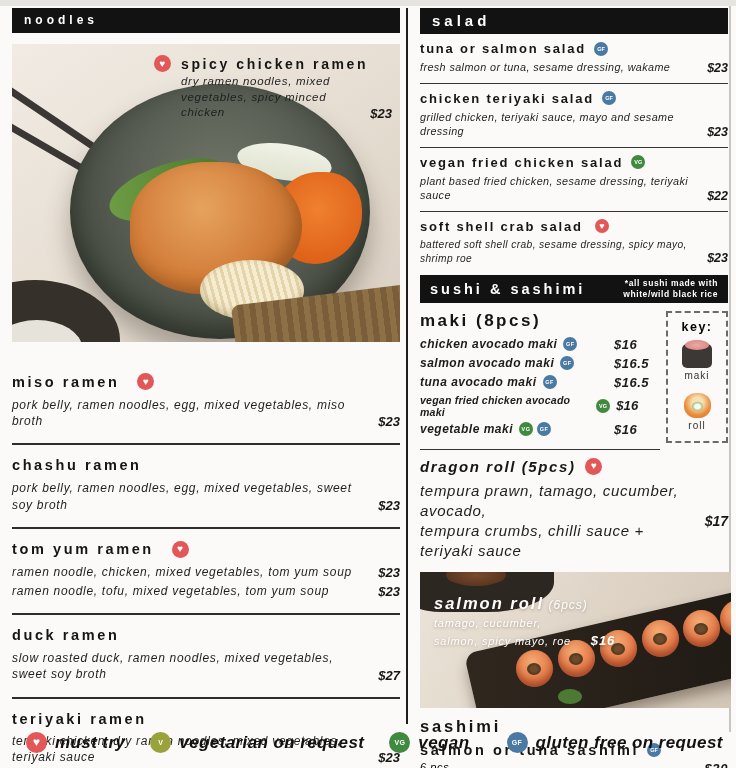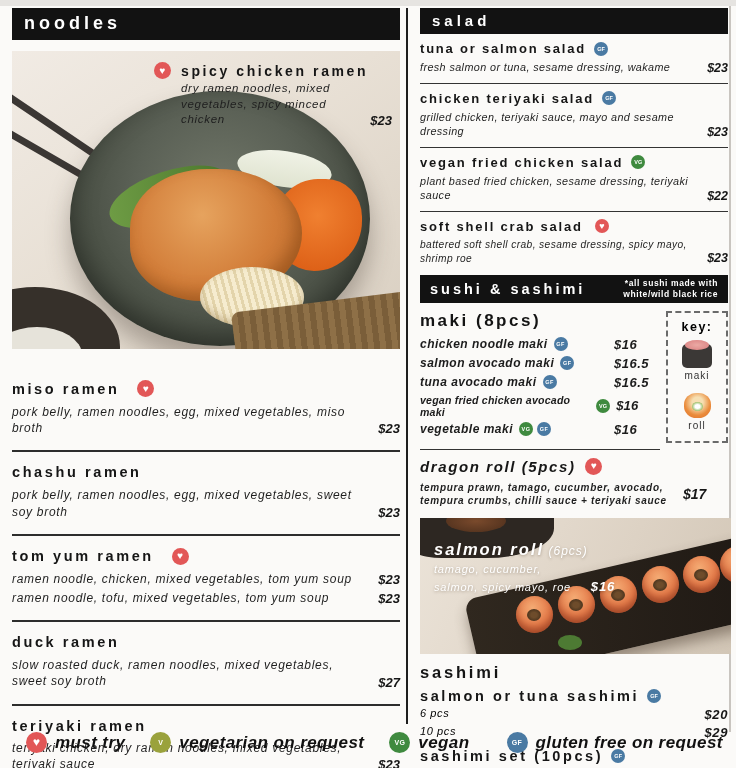--- a/index.html
+++ b/index.html
@@ -7,21 +7,21 @@
   body { font-family:"Liberation Sans", sans-serif; background:#eceae7; }
   .page { position:relative; width:736px; height:768px; background:#fbfaf8; overflow:hidden; }
   .top-strip { position:absolute; left:0; top:0; width:736px; height:6px; background:#e6e4e1; }
   .edge-r { position:absolute; left:729px; top:6px; width:2px; height:726px; background:#c9c5c0; }
   .divider-v { position:absolute; left:406px; top:8px; width:2px; height:716px; background:#1e1e1e; }
 
   .col-left  { position:absolute; left:12px;  top:8px; width:388px; }
   .col-right { position:absolute; left:420px; top:8px; width:308px; }
 
   .bar { background:#121212; color:#fff; font-weight:700; letter-spacing:4px;
-         padding:5px 12px 6px; font-size:18px; display:flex; align-items:center; }
+         padding:5px 12px 6px; font-size:12px; display:flex; align-items:center; }
   .bar-note { margin-left:auto; text-align:right; font-size:8.5px; font-weight:700;
               letter-spacing:.6px; line-height:1.2; }
 
   
   .badge { display:inline-flex; align-items:center; justify-content:center; border-radius:50%;
            color:#fff; font-weight:700; font-style:normal; flex:0 0 auto; vertical-align:middle; }
   .badge.gf { background:#4a7aa3; }
   .badge.vg { background:#3f8a3f; }
   .badge.v  { background:#9aa23c; }
   .badge.heart { background:#e25757; }
@@ -320,21 +320,21 @@
       <span class="bar-note">
         <span>*all sushi made with</span><br>
         <span>white/wild black rice</span>
       </span>
     </div>
 
     <div class="maki-wrap">
       <div class="maki-main">
         <div class="maki-title">maki (8pcs)</div>
         <div class="mrow">
-          <span>chicken noodle maki</span>
+          <span>chicken avocado maki</span>
           <span class="badge gf sm">
               <span>GF</span>
             </span>
           <span class="mprice">$16</span>
         </div>
         <div class="mrow">
           <span>salmon avocado maki</span>
           <span class="badge gf sm">
               <span>GF</span>
             </span>
@@ -377,21 +377,21 @@
     </div>
 
     <section class="dragon">
       <div class="title-row" style="gap:10px;">
         <span class="title">dragon roll (5pcs)</span>
         <span class="badge heart md">
             <span>♥</span>
           </span>
       </div>
       <div class="dragon-body">
-        <span class="desc" style="font-size:10px;font-weight:bold;">
+        <span class="desc" style="font-size:15px;">
           <span>tempura prawn, tamago, cucumber, avocado,</span><br>
           <span>tempura crumbs, chilli sauce + teriyaki sauce</span>
         </span>
         <span class="price" style="font-size:14px; margin-left:16px;">$17</span>
       </div>
     </section>
 
     <div class="photo-roll">
       <div class="plate-roll"></div>
       <div class="roll-piece" style="left:96px;  top:78px;"></div>

